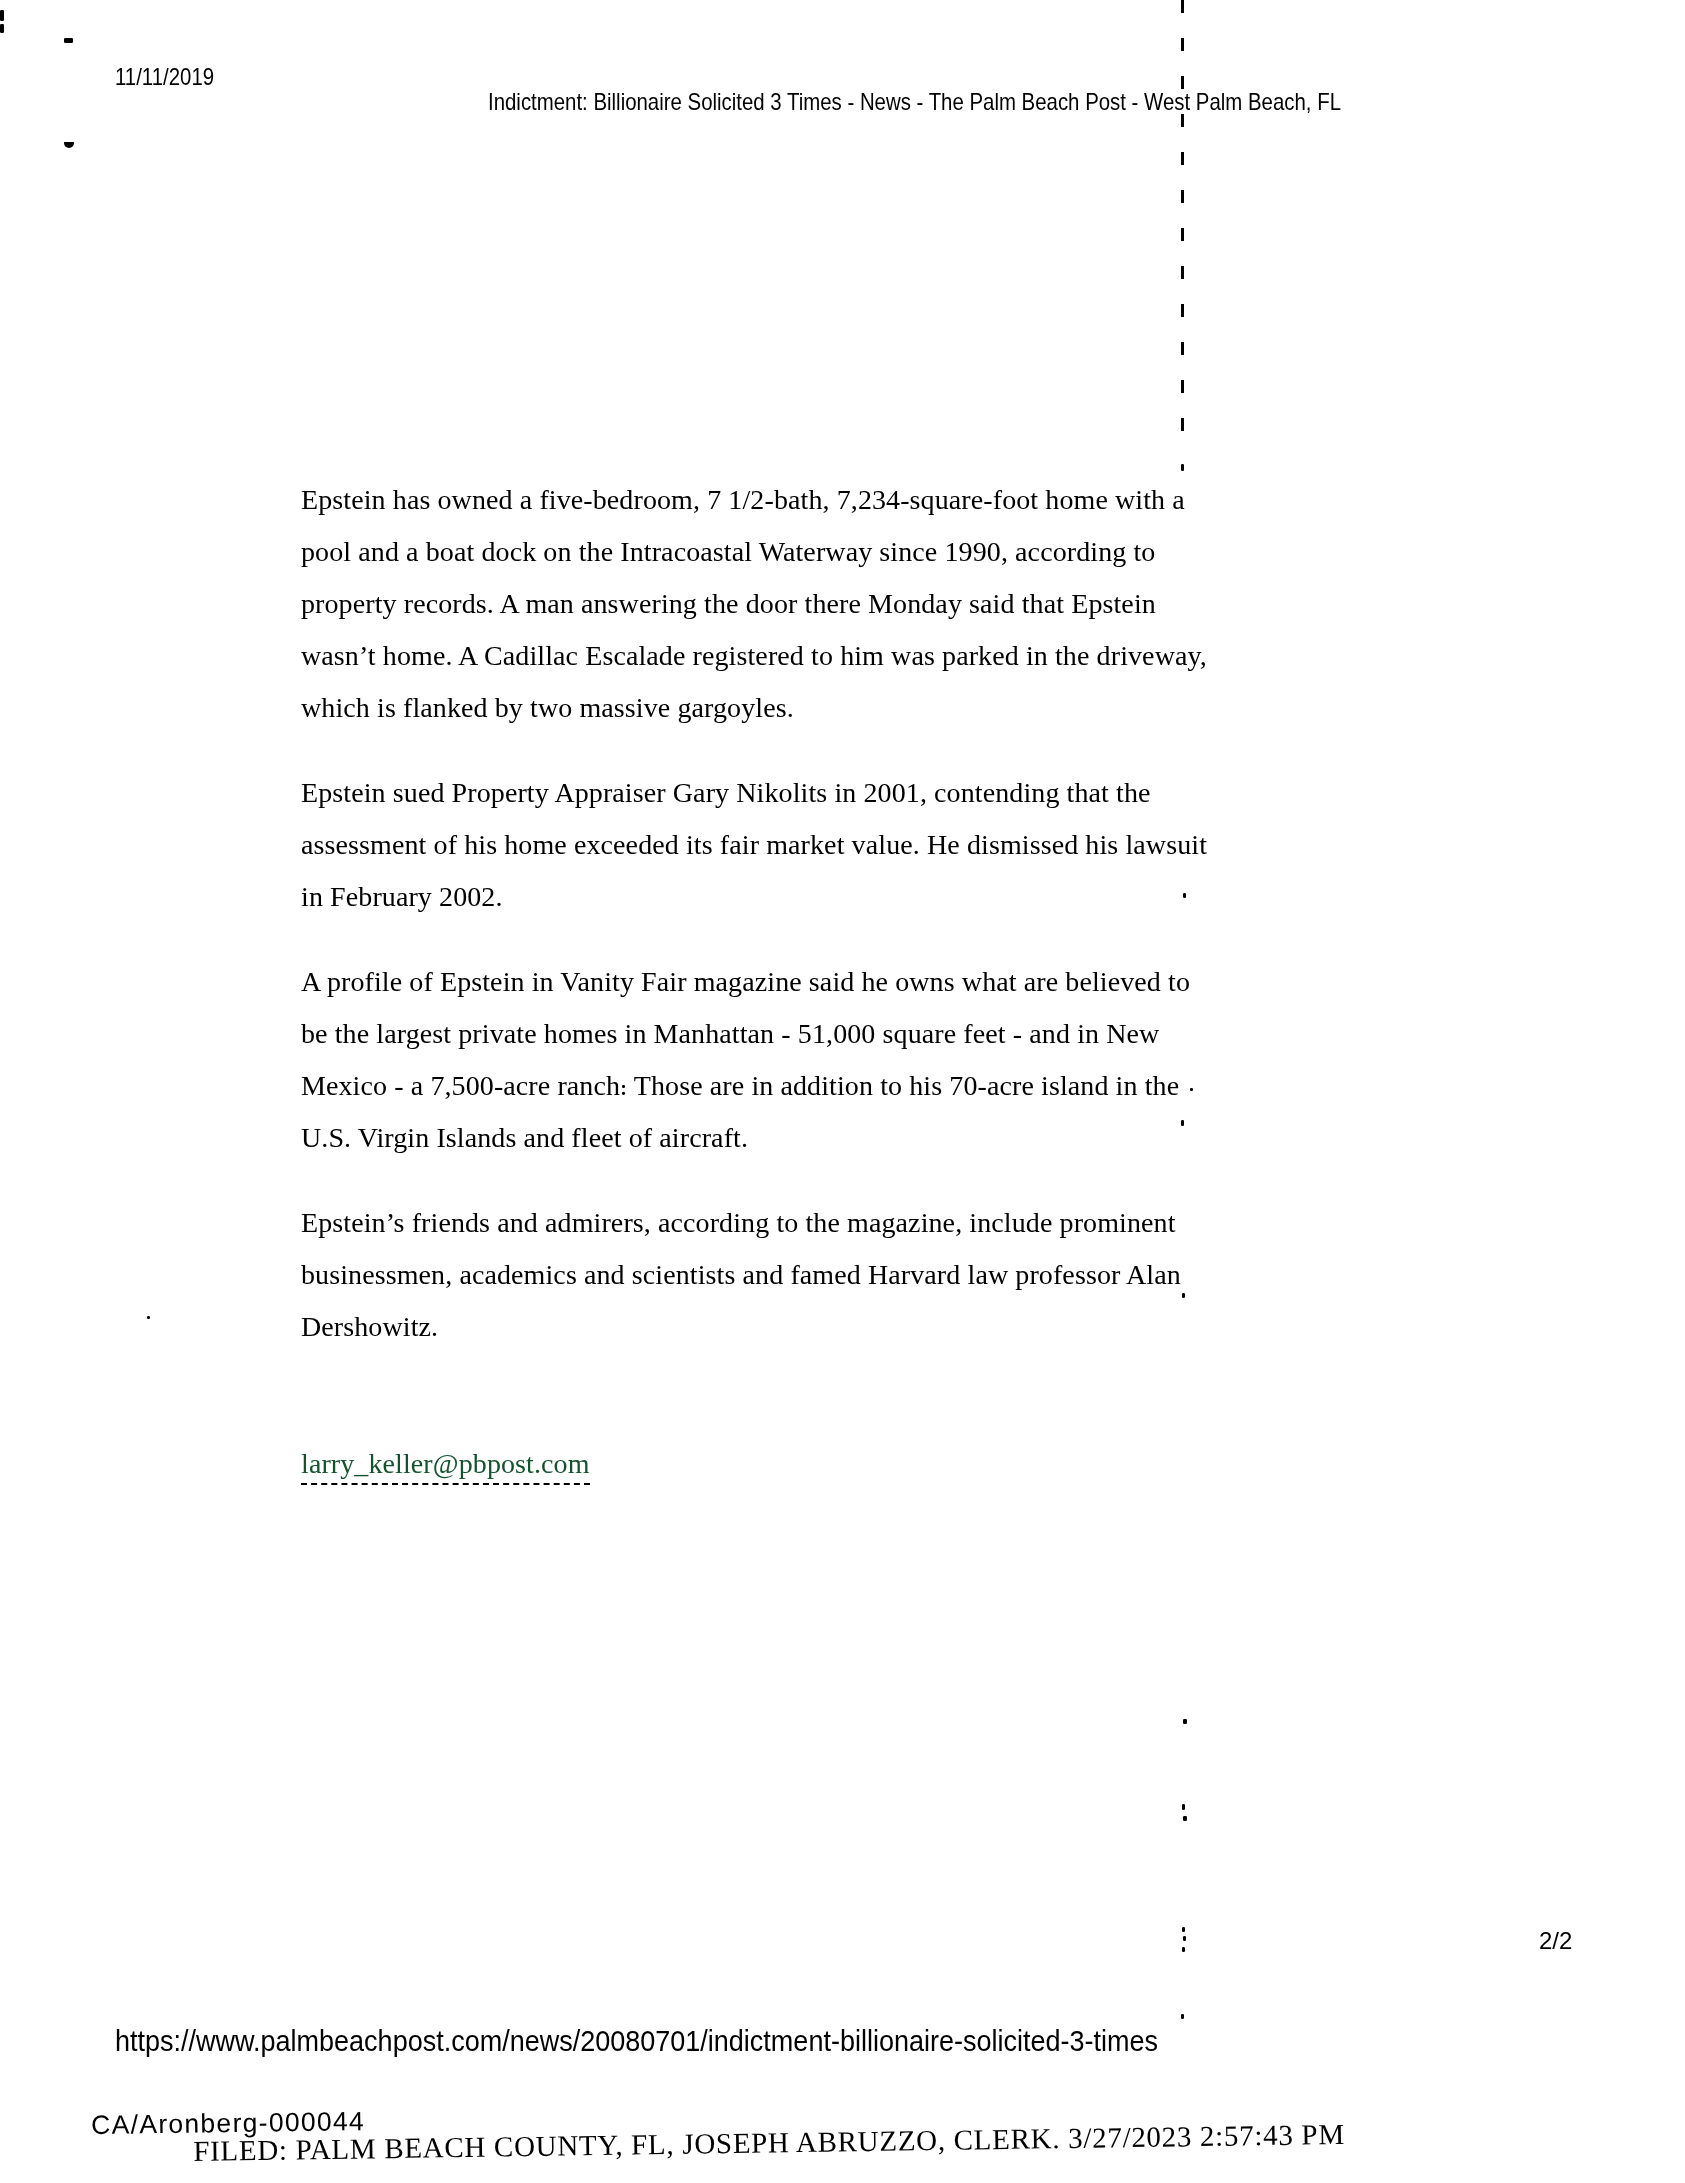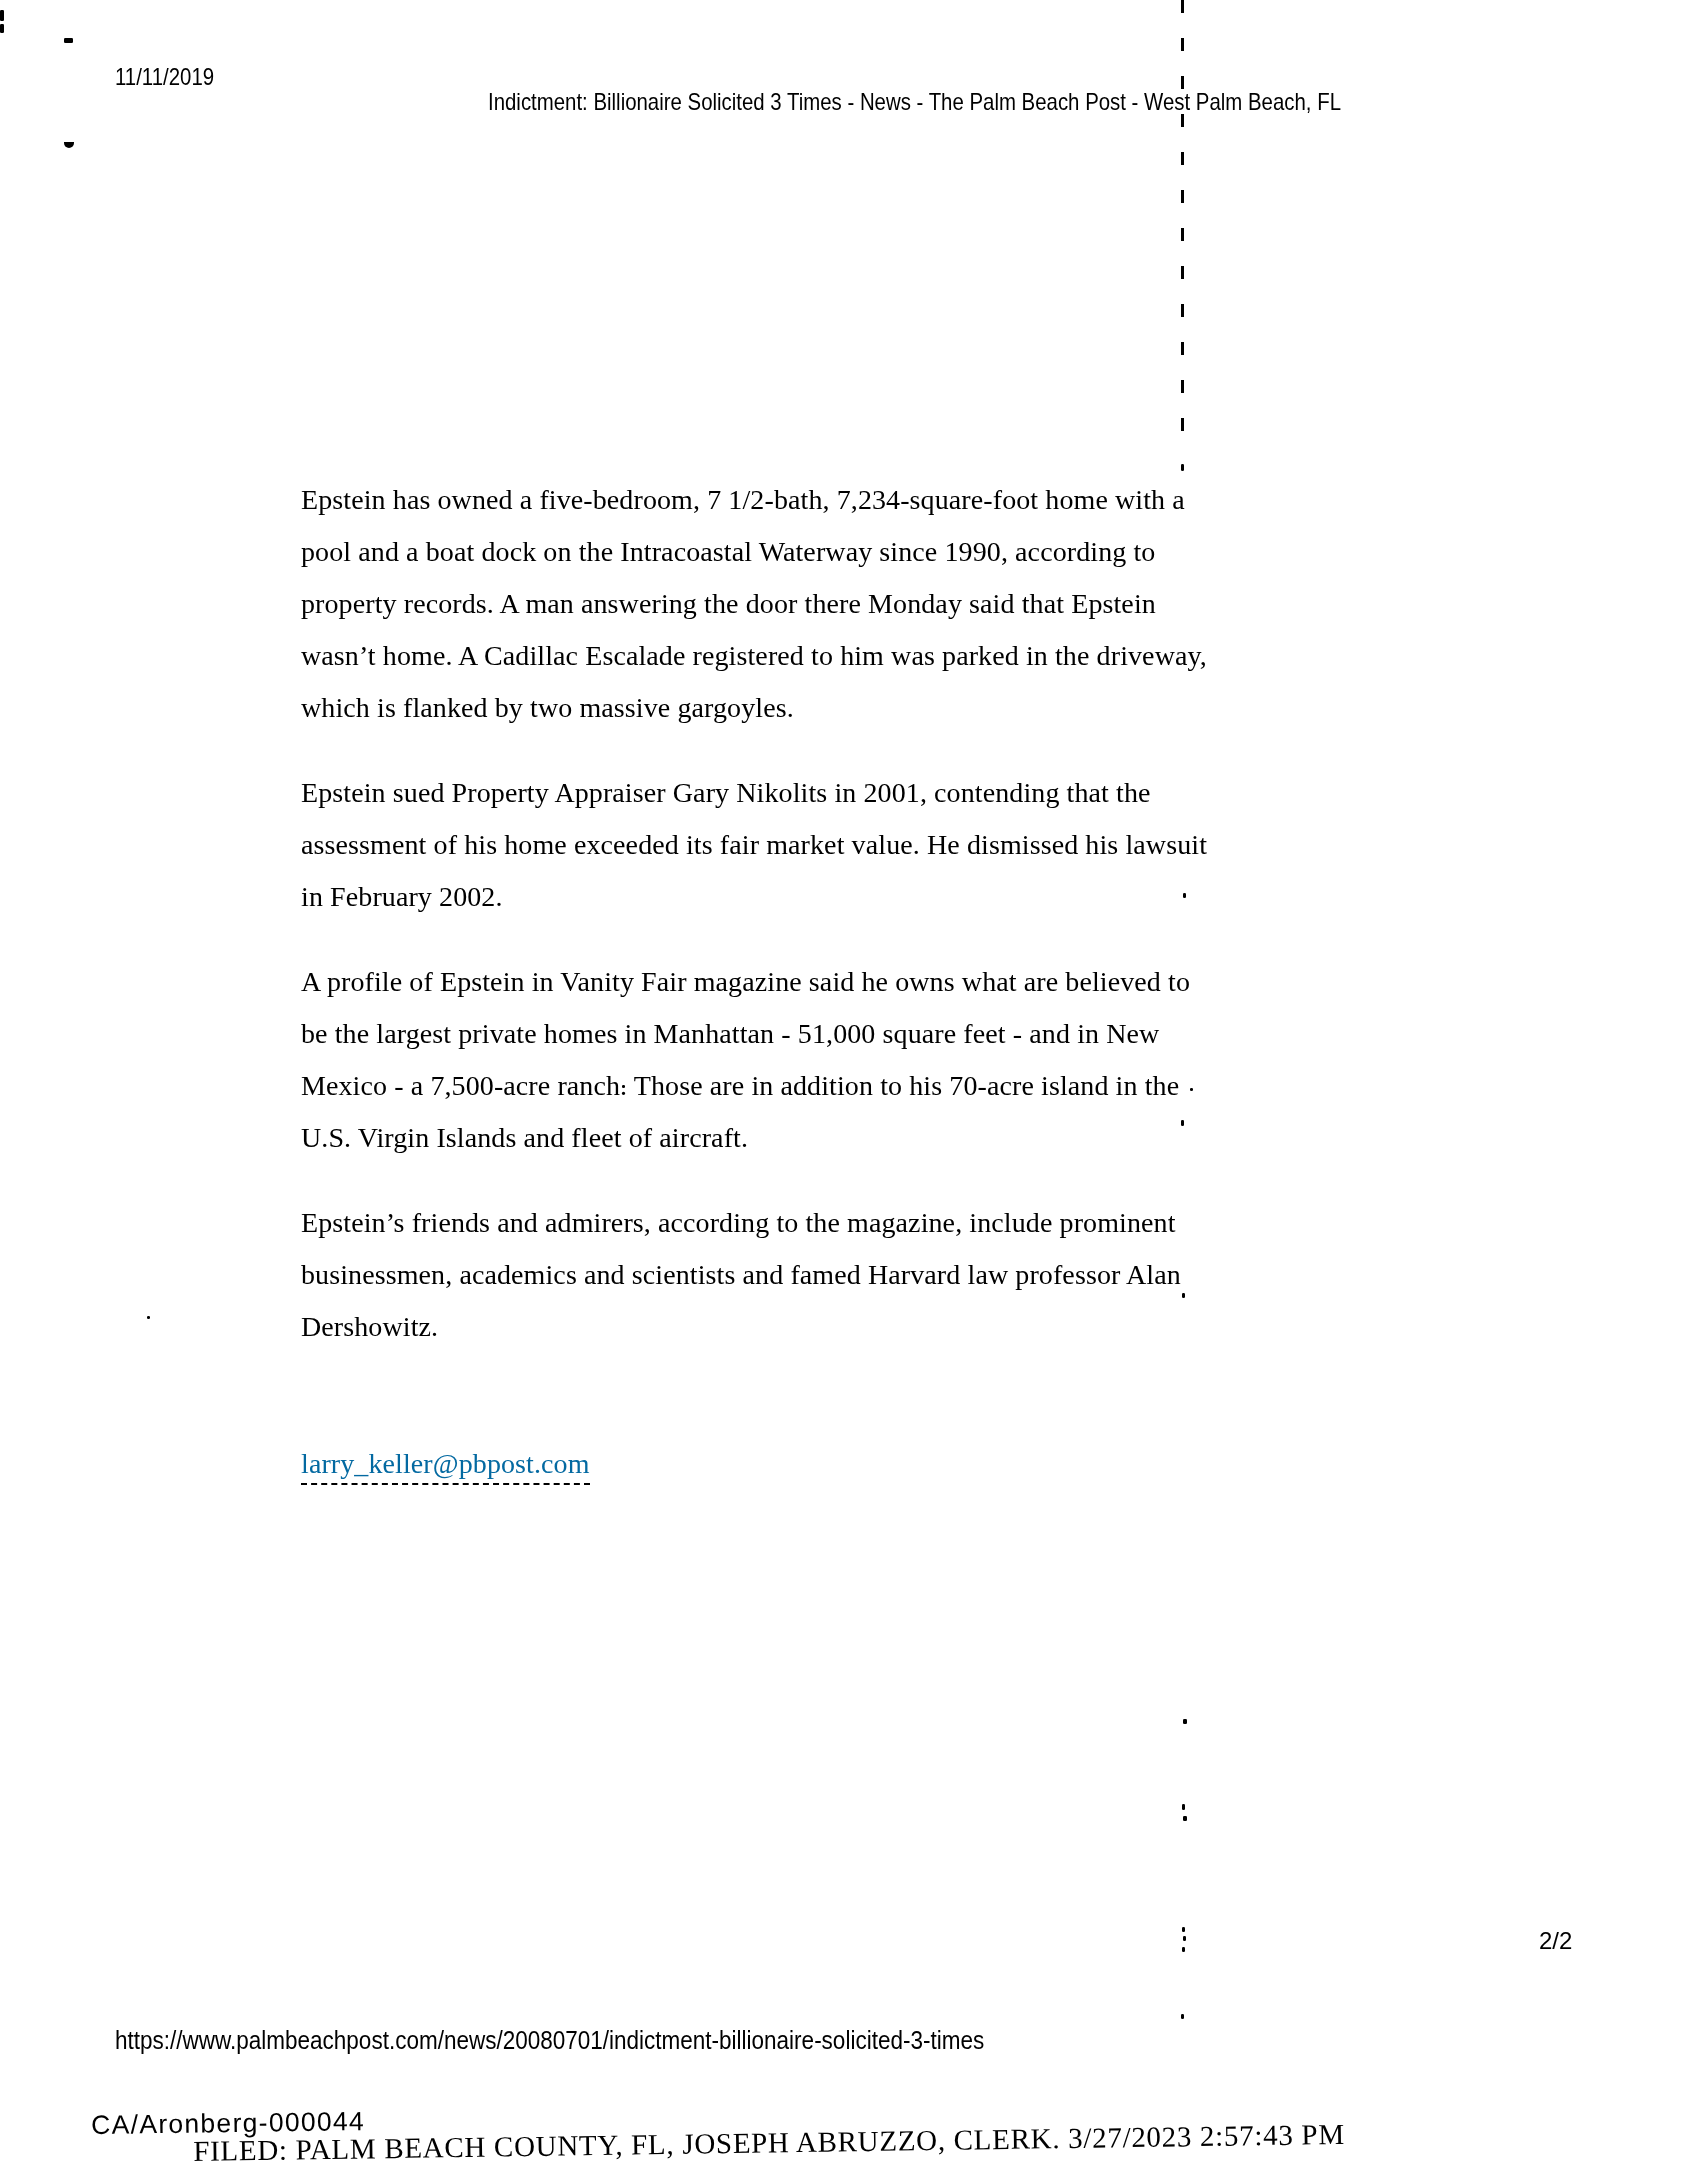--- a/index.html
+++ b/index.html
@@ -34,27 +34,27 @@
   
   .article {
     left:301px; top:474px; width:1113px;
   }
   .article p {
     font-size:28px; line-height:52px; letter-spacing:0.1px;
     margin:0 0 33px 0; white-space:pre-line;
   }
   .email-row { font-size:28.5px; line-height:52px; margin:0; }
   .email-link {
-    color:#0369a1; text-decoration:none; cursor:pointer;
+    color:#14532d; text-decoration:none; cursor:pointer;
     border-bottom:2px dashed #000; padding-bottom:4px;
   }
 
   
   .footer-url {
-    left:115px; top:2028px; font-size:25px; line-height:25px; white-space:nowrap;
+    left:115px; top:2028px; font-size:30px; line-height:25px; white-space:nowrap;
   }
   .page-indicator {
     left:1539px; top:1928px; font-size:24px; line-height:26.5px;
   }
 
   
   .bates {
     left:91px; top:2110px; font-size:26.5px; letter-spacing:1.3px;
     transform:rotate(-0.8deg); transform-origin:0 0; white-space:nowrap;
   }

